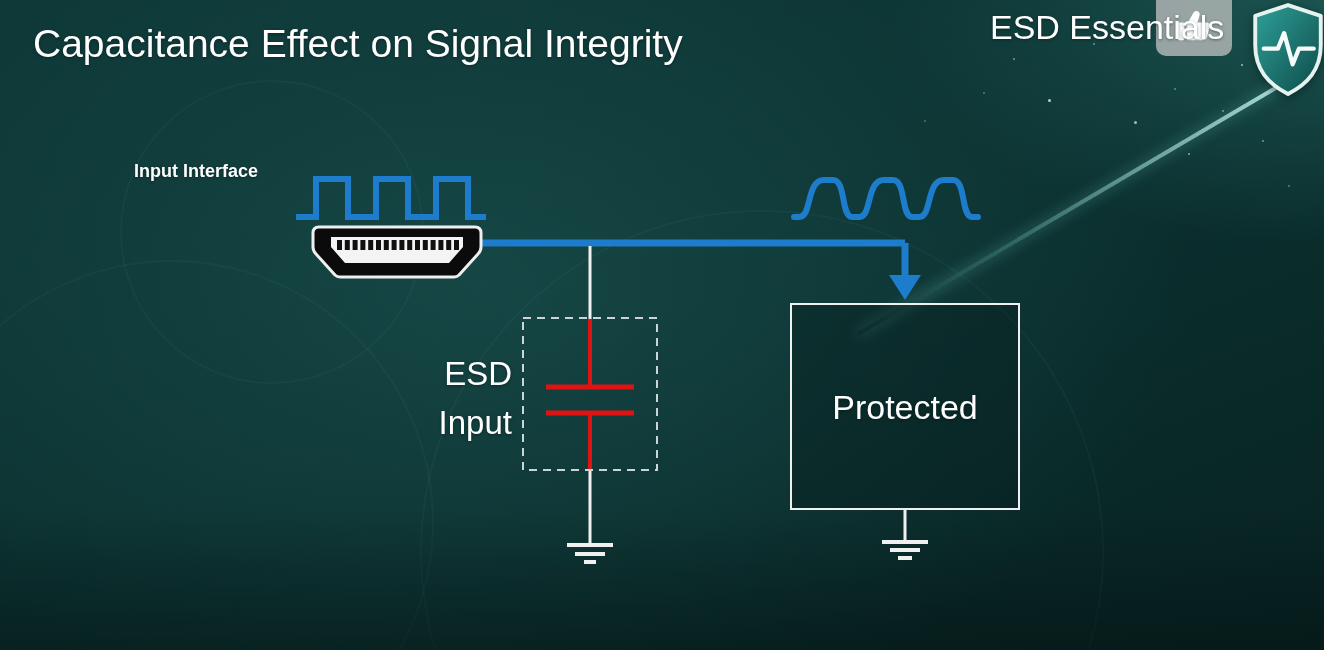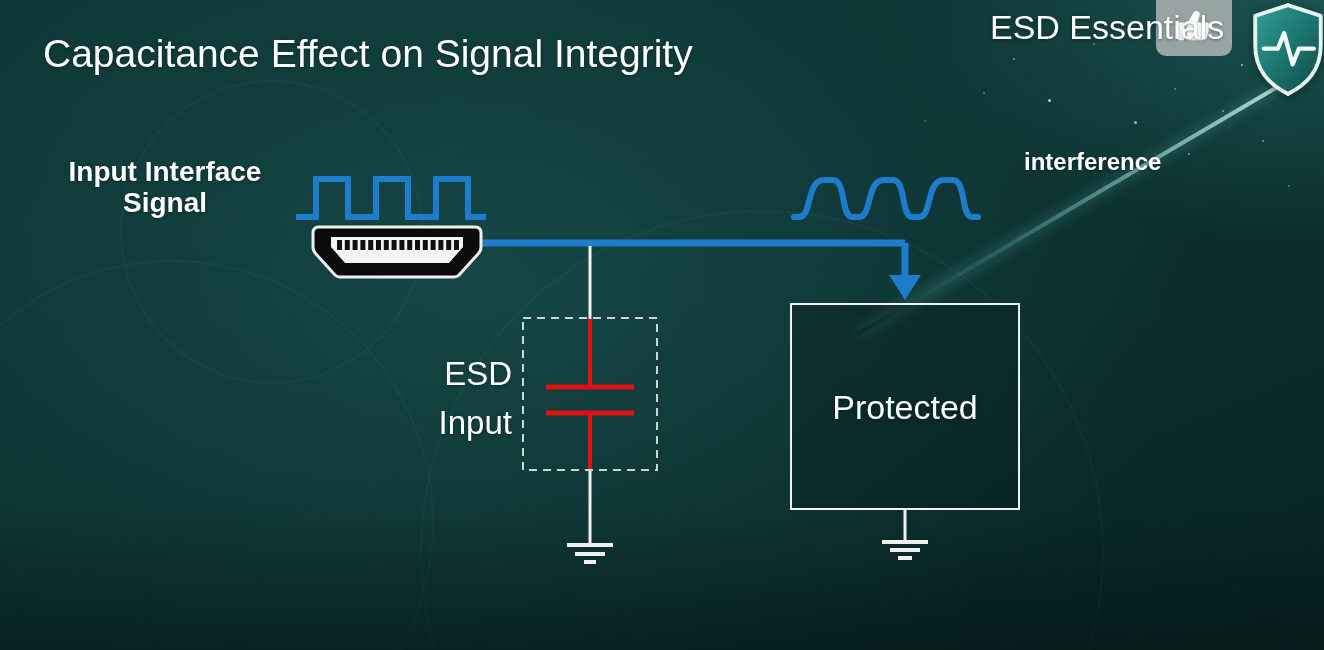--- a/index.html
+++ b/index.html
@@ -18,30 +18,30 @@
     background:linear-gradient(90deg, rgba(130,220,214,0) 0%, rgba(130,220,214,.30) 35%, rgba(205,255,250,.85) 100%);
     box-shadow:0 0 14px rgba(140,235,228,.45);
   }
   .dot{position:absolute;border-radius:50%;background:#d9f4f1;z-index:1;}
   .vignette{position:absolute;inset:0;z-index:1;pointer-events:none;
     background:
       radial-gradient(150% 130% at 45% 42%, rgba(0,0,0,0) 58%, rgba(2,14,14,.55) 100%),
       linear-gradient(to top, rgba(2,12,12,.38), rgba(0,0,0,0) 22%);
   }
   .circuit{position:absolute;left:0;top:0;z-index:2;}
-  .title{position:absolute;left:33px;top:22px;margin:10px;font-size:39px;font-weight:400;z-index:3;
+  .title{position:absolute;left:33px;top:22px;margin:0;font-size:39px;font-weight:400;z-index:3;
     text-shadow:0 1px 3px rgba(0,20,20,.5);}
   .brand{position:absolute;left:990px;top:8px;font-size:34px;font-weight:400;z-index:3;
     text-shadow:0 1px 3px rgba(0,20,20,.5);}
   .like-badge{position:absolute;left:1156px;top:-10px;width:76px;height:66px;z-index:2;
     background:rgba(163,172,171,.92);border-radius:10px;
     display:flex;align-items:center;justify-content:center;padding-top:8px;box-sizing:border-box;}
   .shield-logo{position:absolute;left:1249px;top:1px;z-index:3;filter:drop-shadow(0 2px 5px rgba(0,15,15,.5));}
   .lbl{position:absolute;z-index:3;text-shadow:0 1px 3px rgba(0,20,20,.5);}
-  .input-lbl{left:60px;top:156px;width:210px;text-align:center;font-size:28px;font-weight:bold;line-height:31px;}
+  .input-lbl{left:48px;top:156px;width:210px;text-align:right;font-size:18px;font-weight:bold;line-height:31px;}
   .output-lbl{left:1024px;top:146px;width:190px;text-align:left;font-size:24px;font-weight:bold;line-height:31px;}
   .esd-lbl{left:380px;top:349px;width:132px;text-align:right;font-size:33px;font-weight:400;line-height:49px;}
   .protected-box{position:absolute;left:790px;top:303px;width:230px;height:207px;z-index:2;
     border:2.5px solid #f0f0f0;background:rgba(6,26,26,.35);box-sizing:border-box;
     display:flex;flex-direction:column;align-items:center;justify-content:center;gap:14px;
     font-size:34px;line-height:36px;text-shadow:0 1px 3px rgba(0,20,20,.5);}
 </style>
 </head>
 <body>
 
@@ -127,25 +127,23 @@
           <stop offset="1" stop-color="#0d4a47"></stop>
         </linearGradient>
       </defs>
       <path d="M50 5 L92 19 V57 C92 88 75 106 50 119 C25 106 8 88 8 57 V19 Z" fill="url(#shg)" stroke="#e4f2f0" stroke-width="5" stroke-linejoin="round"></path>
       <polyline points="19,61 37,61 45,41 56,81 64,61 83,61" fill="none" stroke="#f4fbfa" stroke-width="5.5" stroke-linecap="round" stroke-linejoin="round"></polyline>
     </svg>
   </div>
 
   <div class="lbl input-lbl">
     <div>Input Interface</div>
-    <div>Signal</div>
   </div>
 
   <div class="lbl output-lbl">
-    <div>interference</div>
   </div>
 
   <div class="lbl esd-lbl">
     <div>ESD</div>
     <div>Input</div>
   </div>
 
   <div class="protected-box">
     <div>Protected</div>
   </div>

